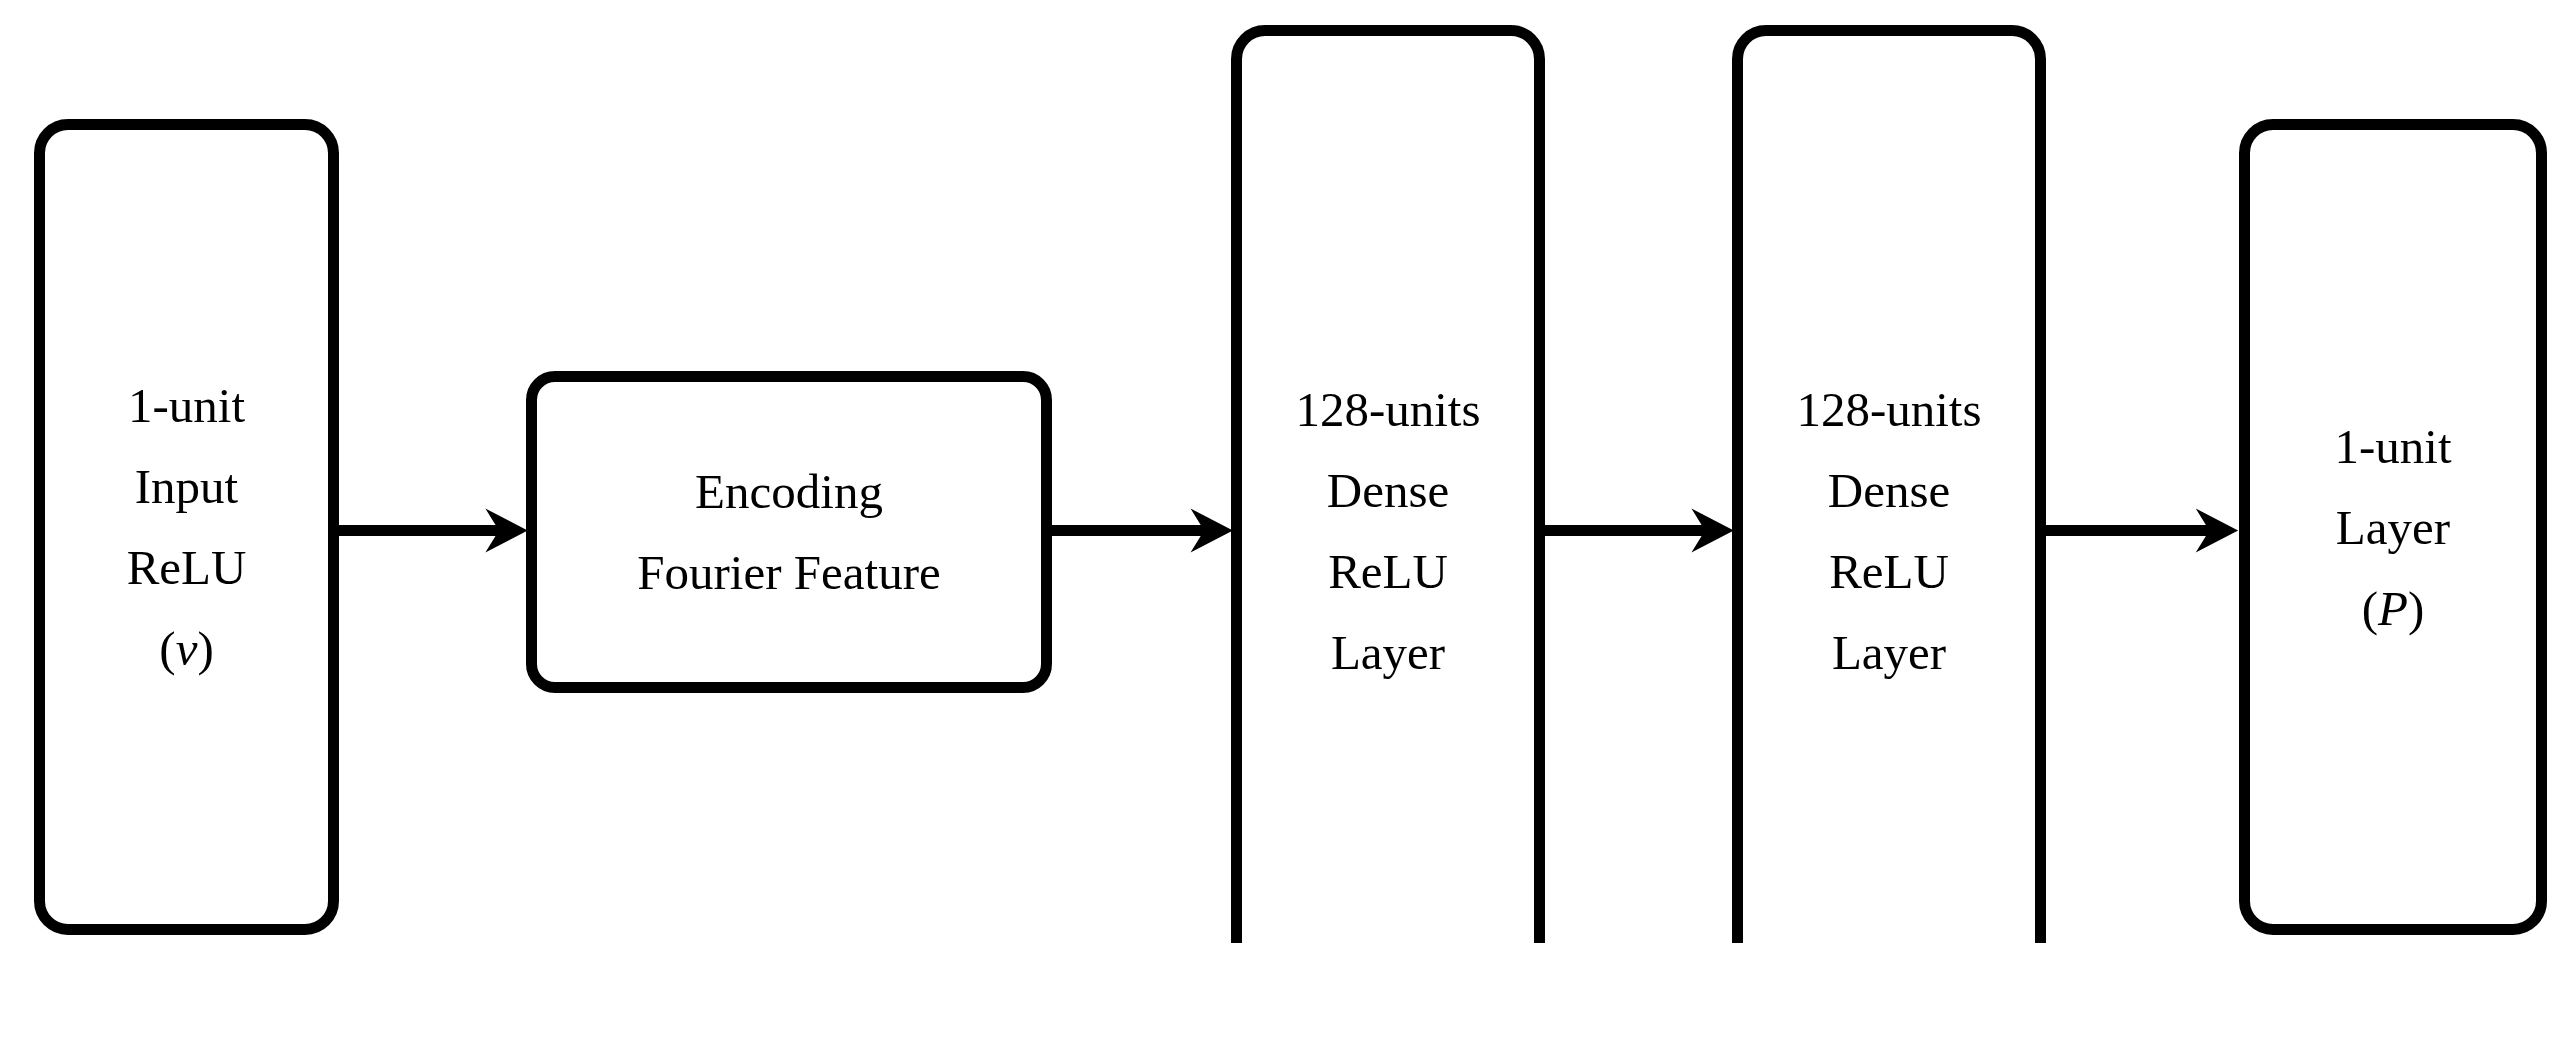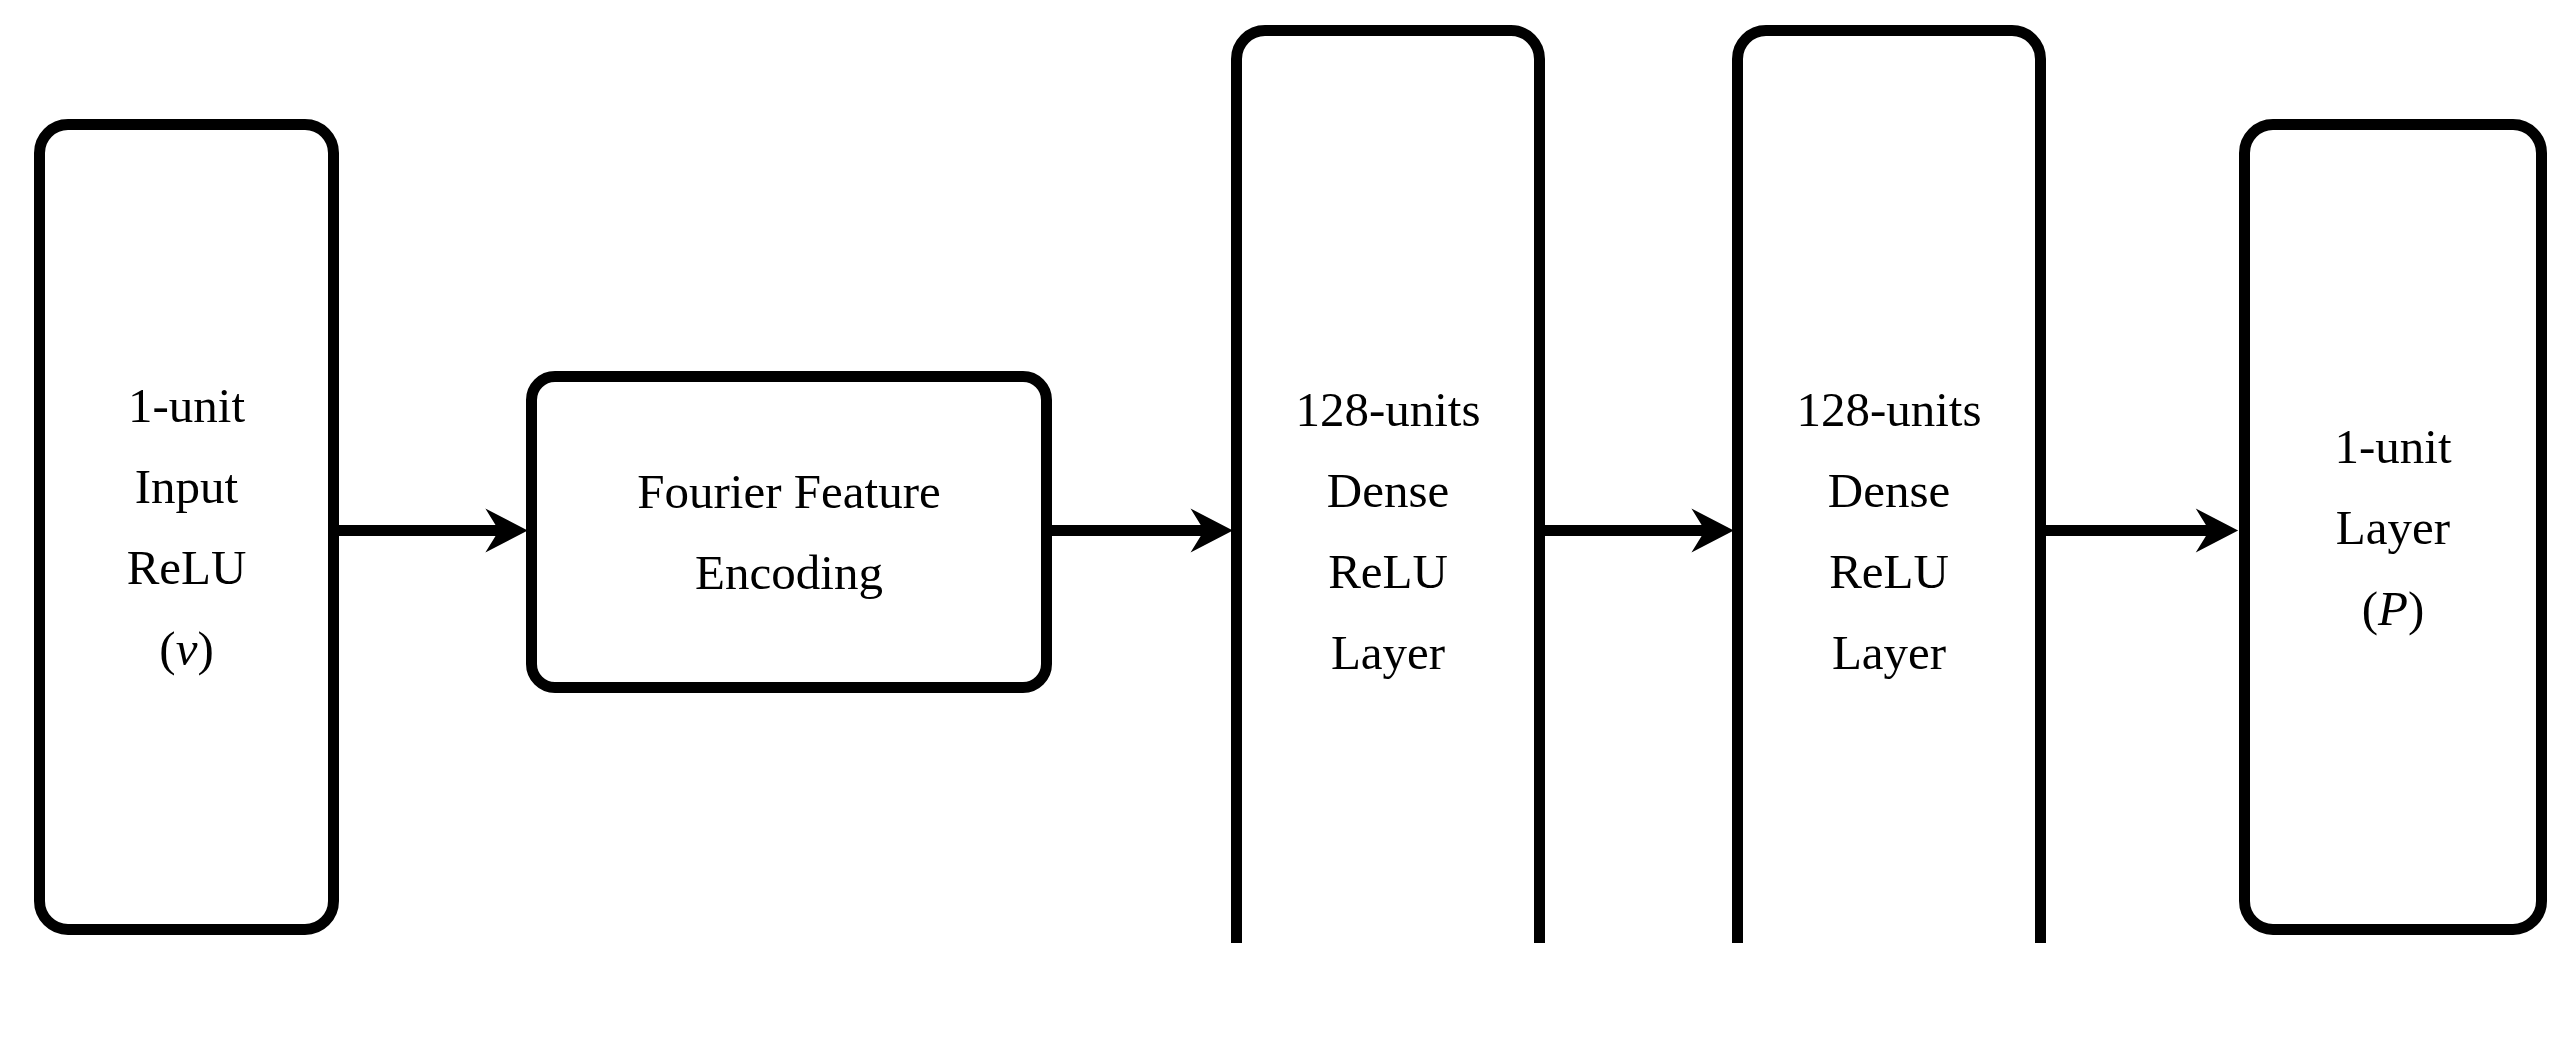--- a/index.html
+++ b/index.html
@@ -79,22 +79,22 @@
     <div class="node-text">
       <div>1-unit</div>
       <div>Input</div>
       <div>ReLU</div>
       <div><span>(</span><span class="ital">v</span><span>)</span></div>
     </div>
   </div>
 
   <div class="node node-fourier">
     <div class="node-text">
+      <div>Encoding</div>
       <div>Fourier Feature</div>
-      <div>Encoding</div>
     </div>
   </div>
 
   <div class="node node-dense1">
     <div class="node-text">
       <div>128-units</div>
       <div>Dense</div>
       <div>ReLU</div>
       <div>Layer</div>
     </div>

